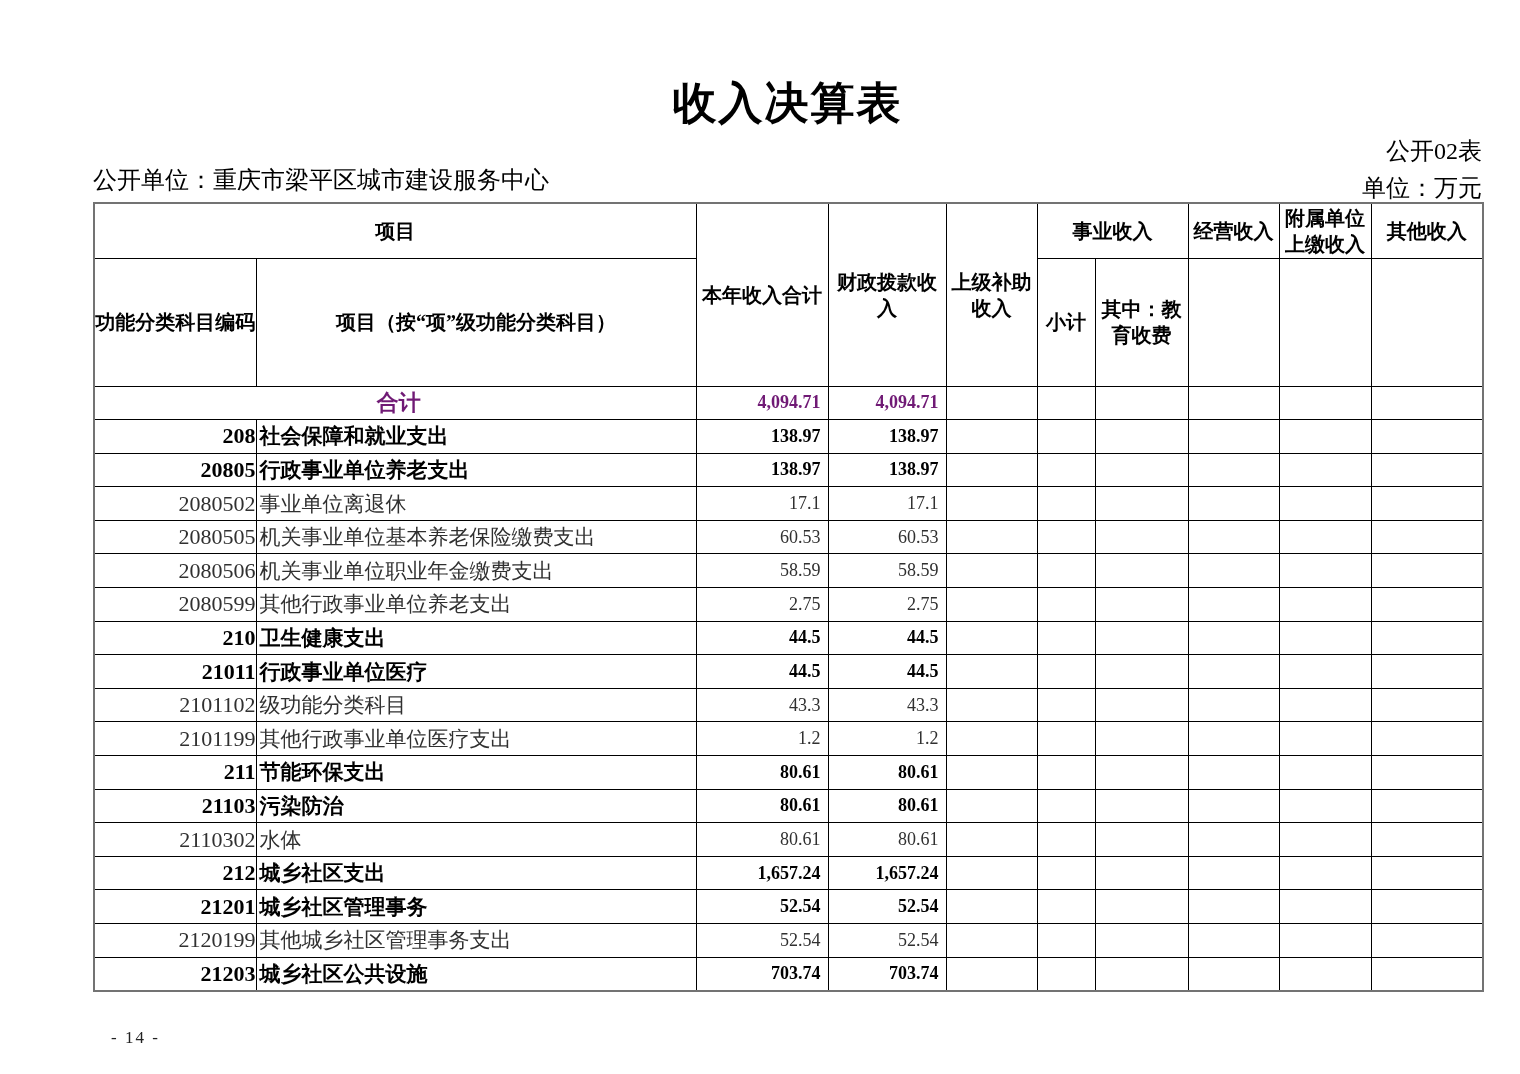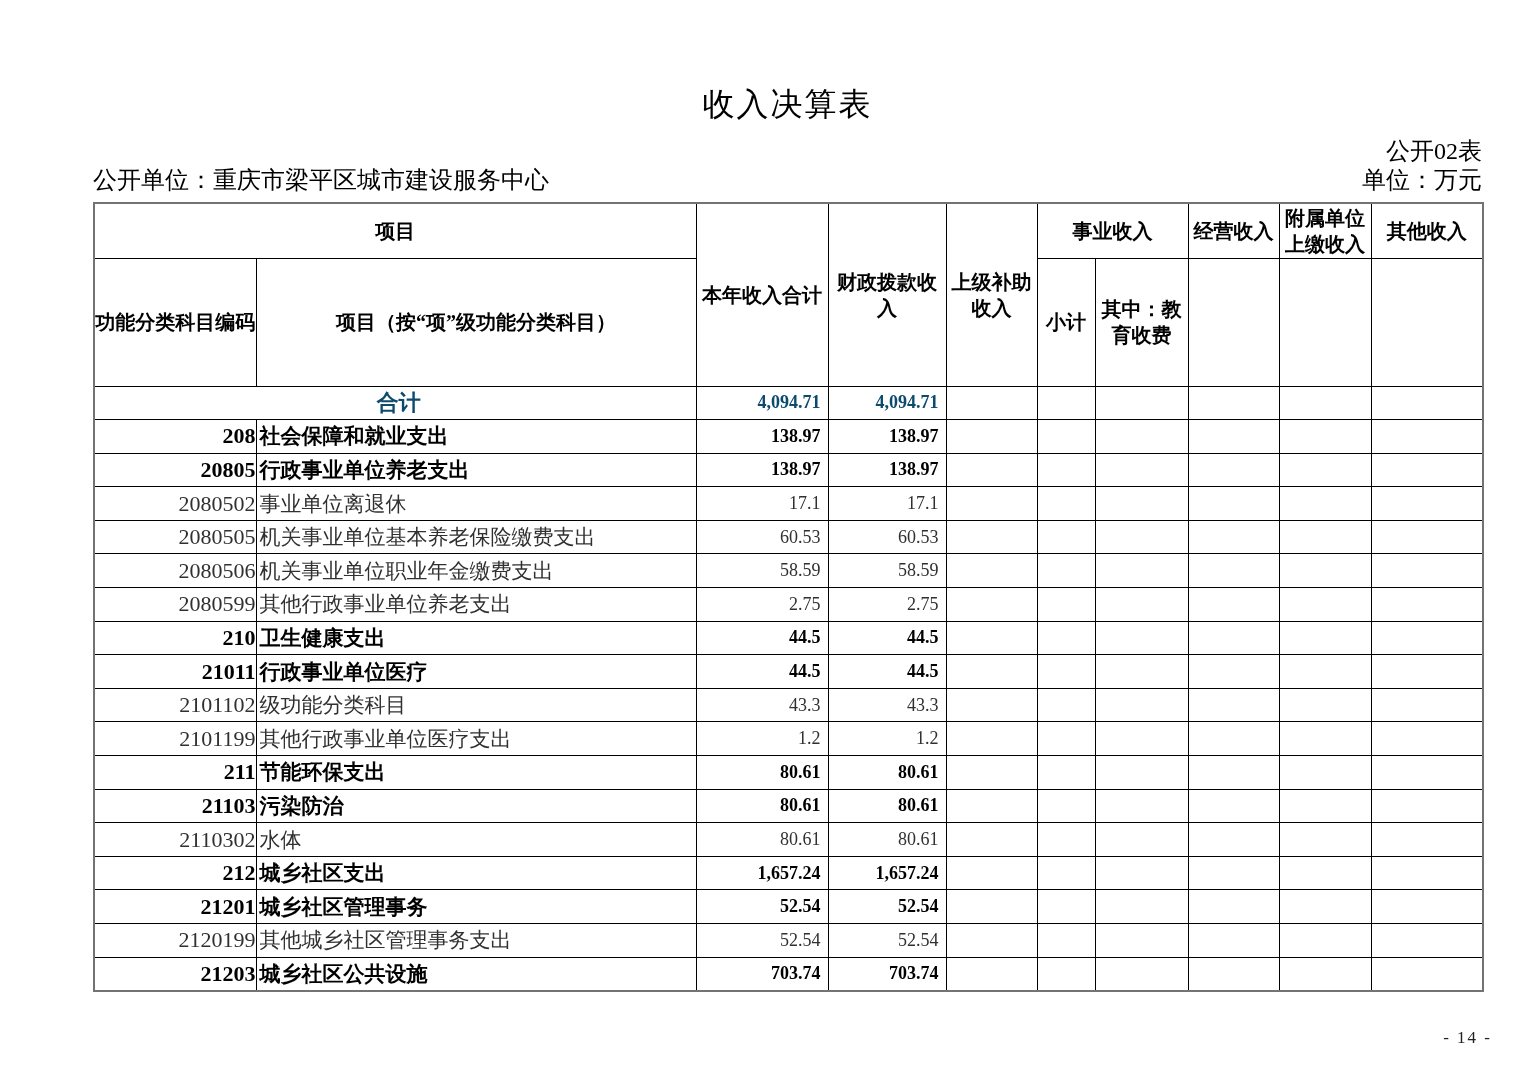--- a/index.html
+++ b/index.html
@@ -5,33 +5,33 @@
   html,body{margin:0;padding:0;background:#ffffff;}
   body{
     width:1520px;height:1074px;
     font-family:"Liberation Serif","DejaVu Serif",serif;
     color:#000;
   }
   .page{position:relative;width:1520px;height:1074px;background:#fff;overflow:hidden;}
 
   .doc-title{
     position:absolute;left:93px;top:82px;width:1389px;
-    text-align:center;font-size:32px;font-weight:normal;
+    text-align:center;font-size:44px;font-weight:bold;
     letter-spacing:2px;line-height:44px;
   }
   .sheet-label{
     position:absolute;left:93px;top:138px;width:1389px;
     text-align:right;font-size:24px;line-height:26px;
   }
   .meta-row{
     position:absolute;left:93px;top:166px;width:1389px;
     font-size:24px;line-height:28px;
   }
   .meta-row .publisher{float:left;}
-  .meta-row .unit{float:right;}
+  .meta-row .unit{float:right;margin-top:8px;}
 
   table.budget{
     position:absolute;left:93px;top:202px;width:1389px;
     border-collapse:collapse;table-layout:fixed;
     border:2px solid #737373;
   }
   .budget th,.budget td{
     border:1px solid #000;
     padding:0;margin:0;
     overflow:hidden;
@@ -45,25 +45,25 @@
   .budget thead tr.h2{height:128px;padding-left:20px;}
   th.nowrap{white-space:nowrap;}
 
   .budget tbody tr{height:33.6px;}
   td.c-code{font-size:22px;text-align:right;padding-left:2px;white-space:nowrap;}
   td.c-name{font-size:21px;text-align:left;padding-left:3px;white-space:nowrap;}
   td.c-num{font-size:18px;text-align:right;padding-right:7px;white-space:nowrap;}
   td.c-sum{font-size:22px;text-align:center;font-weight:bold;}
   tr.cat td{font-weight:bold;color:#000;}
   tr.det td{font-weight:normal;color:#303030;}
-  tr.sum td{font-weight:bold;color:#0c4a6e;padding-left:7px;}
+  tr.sum td{font-weight:bold;color:#701a75;padding-left:7px;}
 
   .page-num{
-    position:absolute;left:103px;top:1028px;width:1389px;
-    text-align:right;font-size:17px;letter-spacing:2px;color:#222;
+    position:absolute;left:111px;top:1028px;width:1389px;
+    text-align:left;font-size:17px;letter-spacing:2px;color:#222;
   }
 </style>
 </head>
 <body>
 
 <div class="page">
 
   <div class="doc-title">收入决算表</div>
   <div class="sheet-label">公开02表</div>
   <div class="meta-row">

